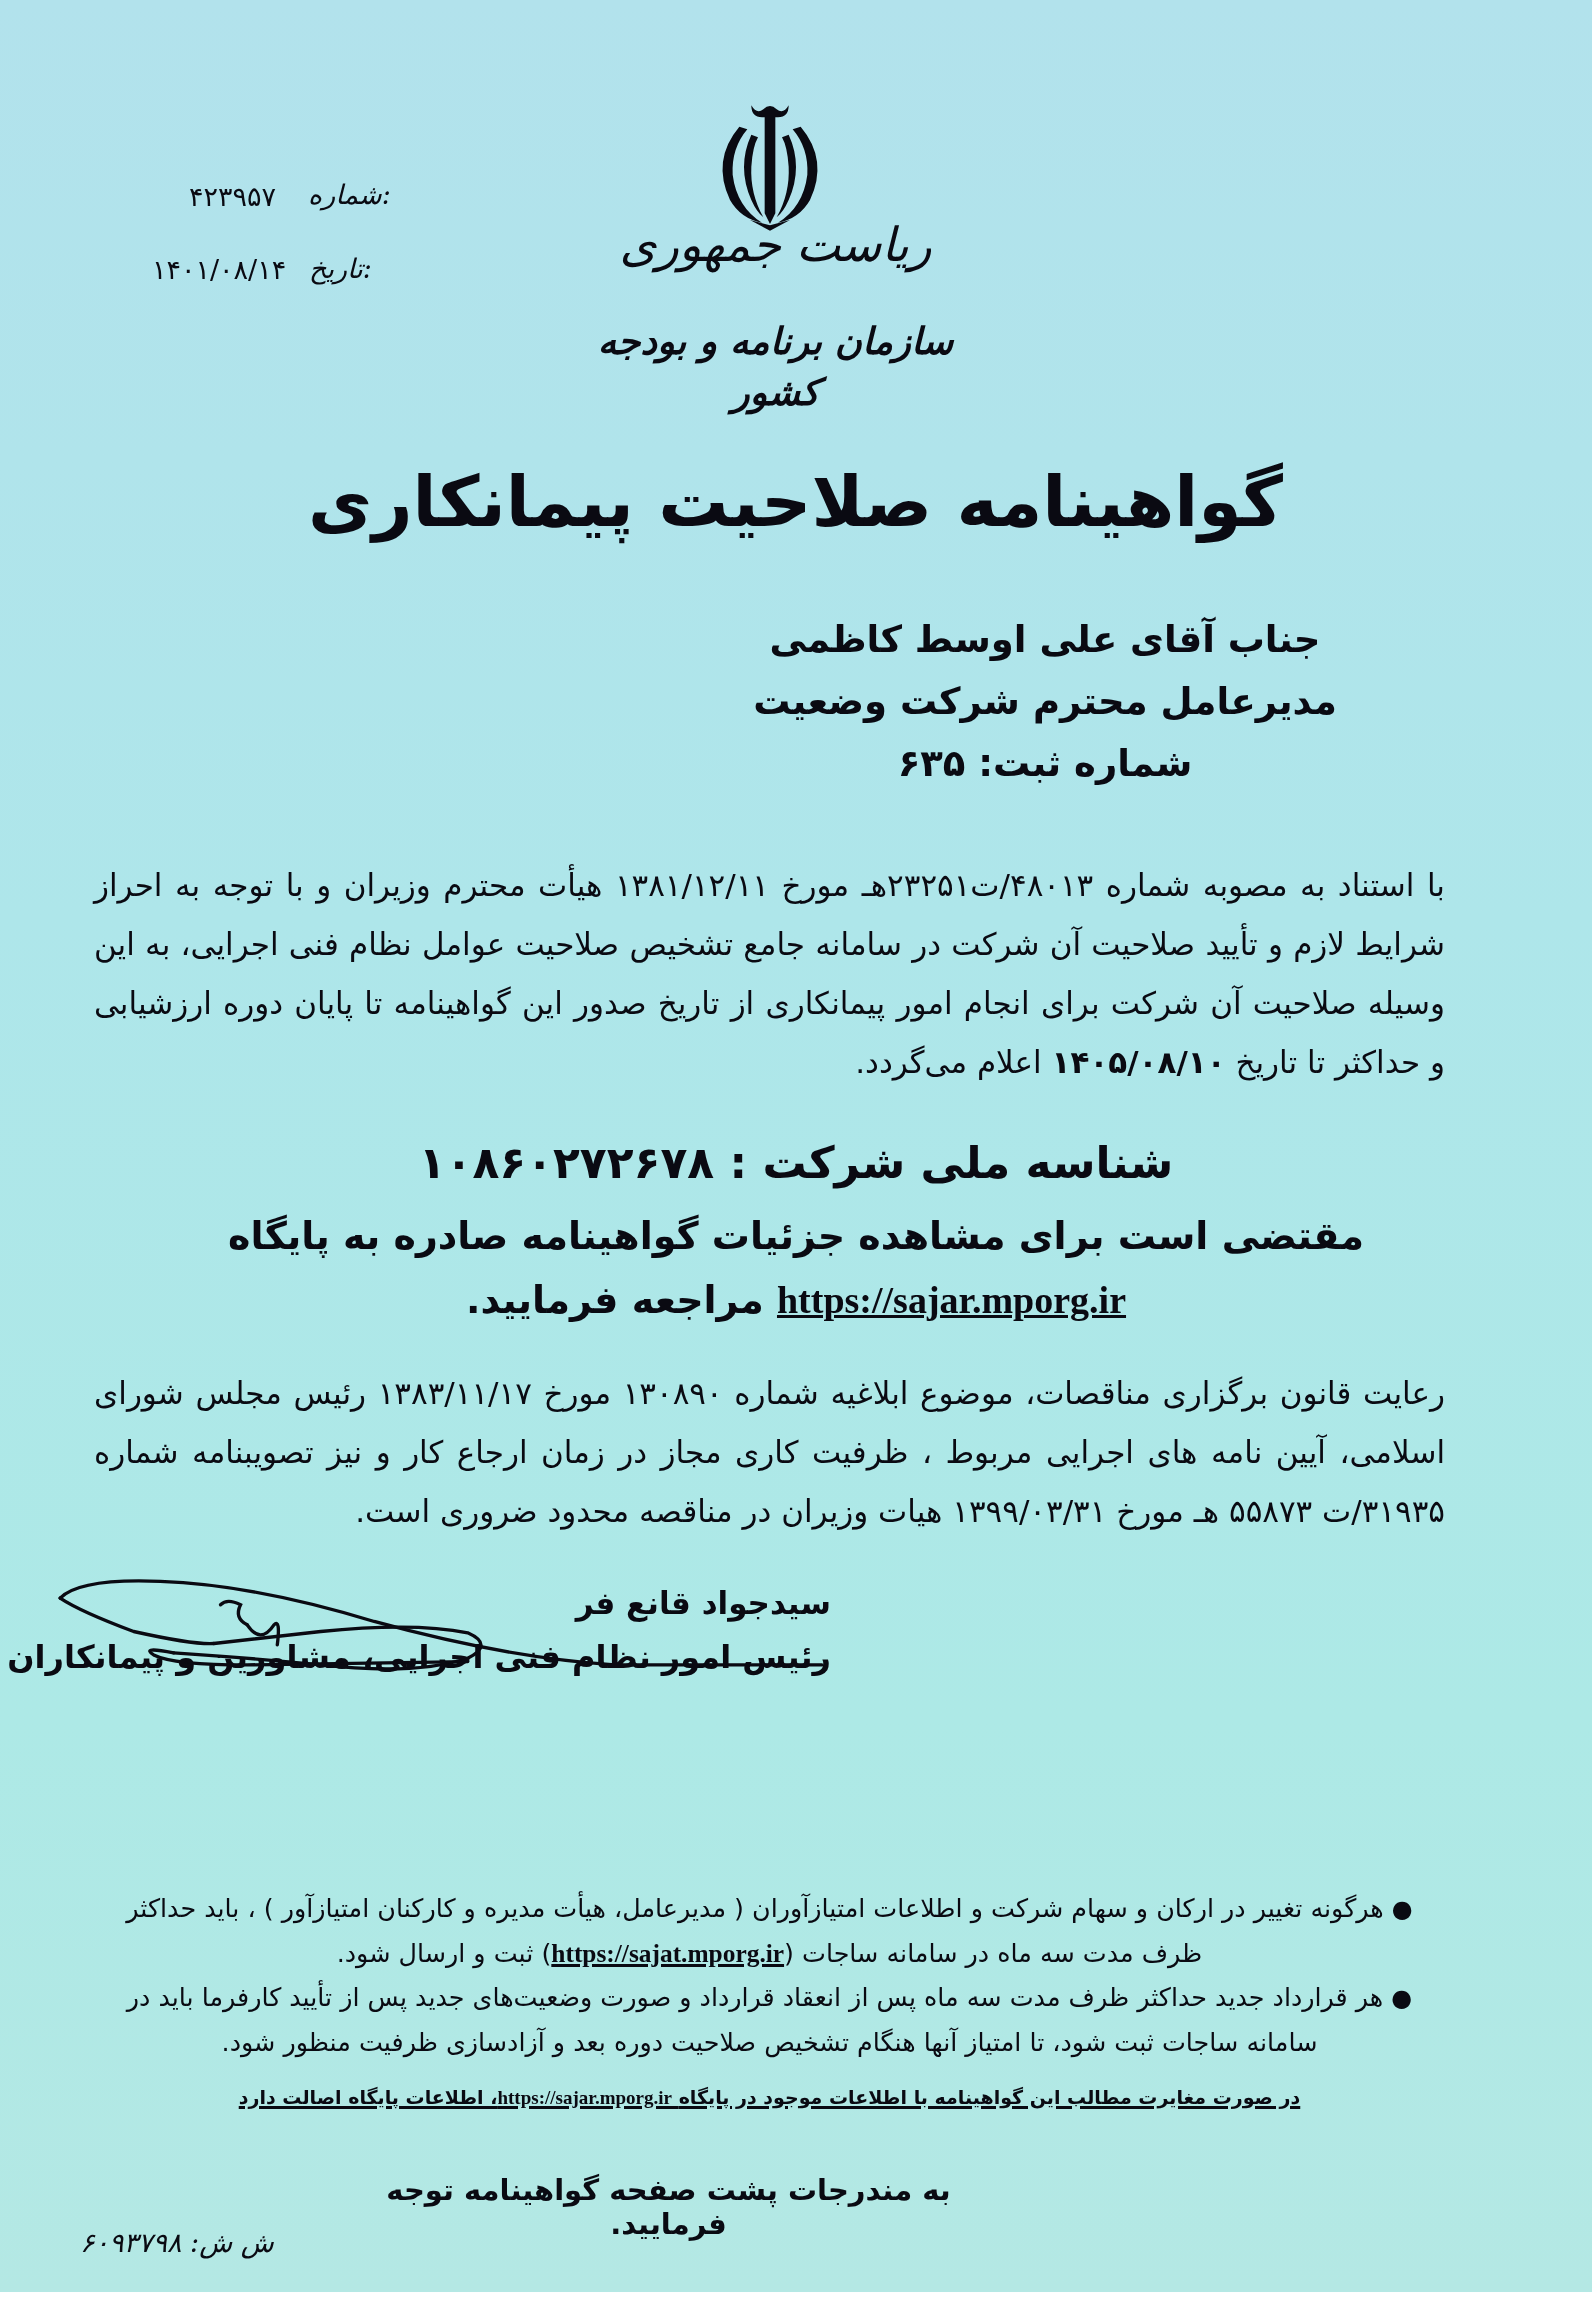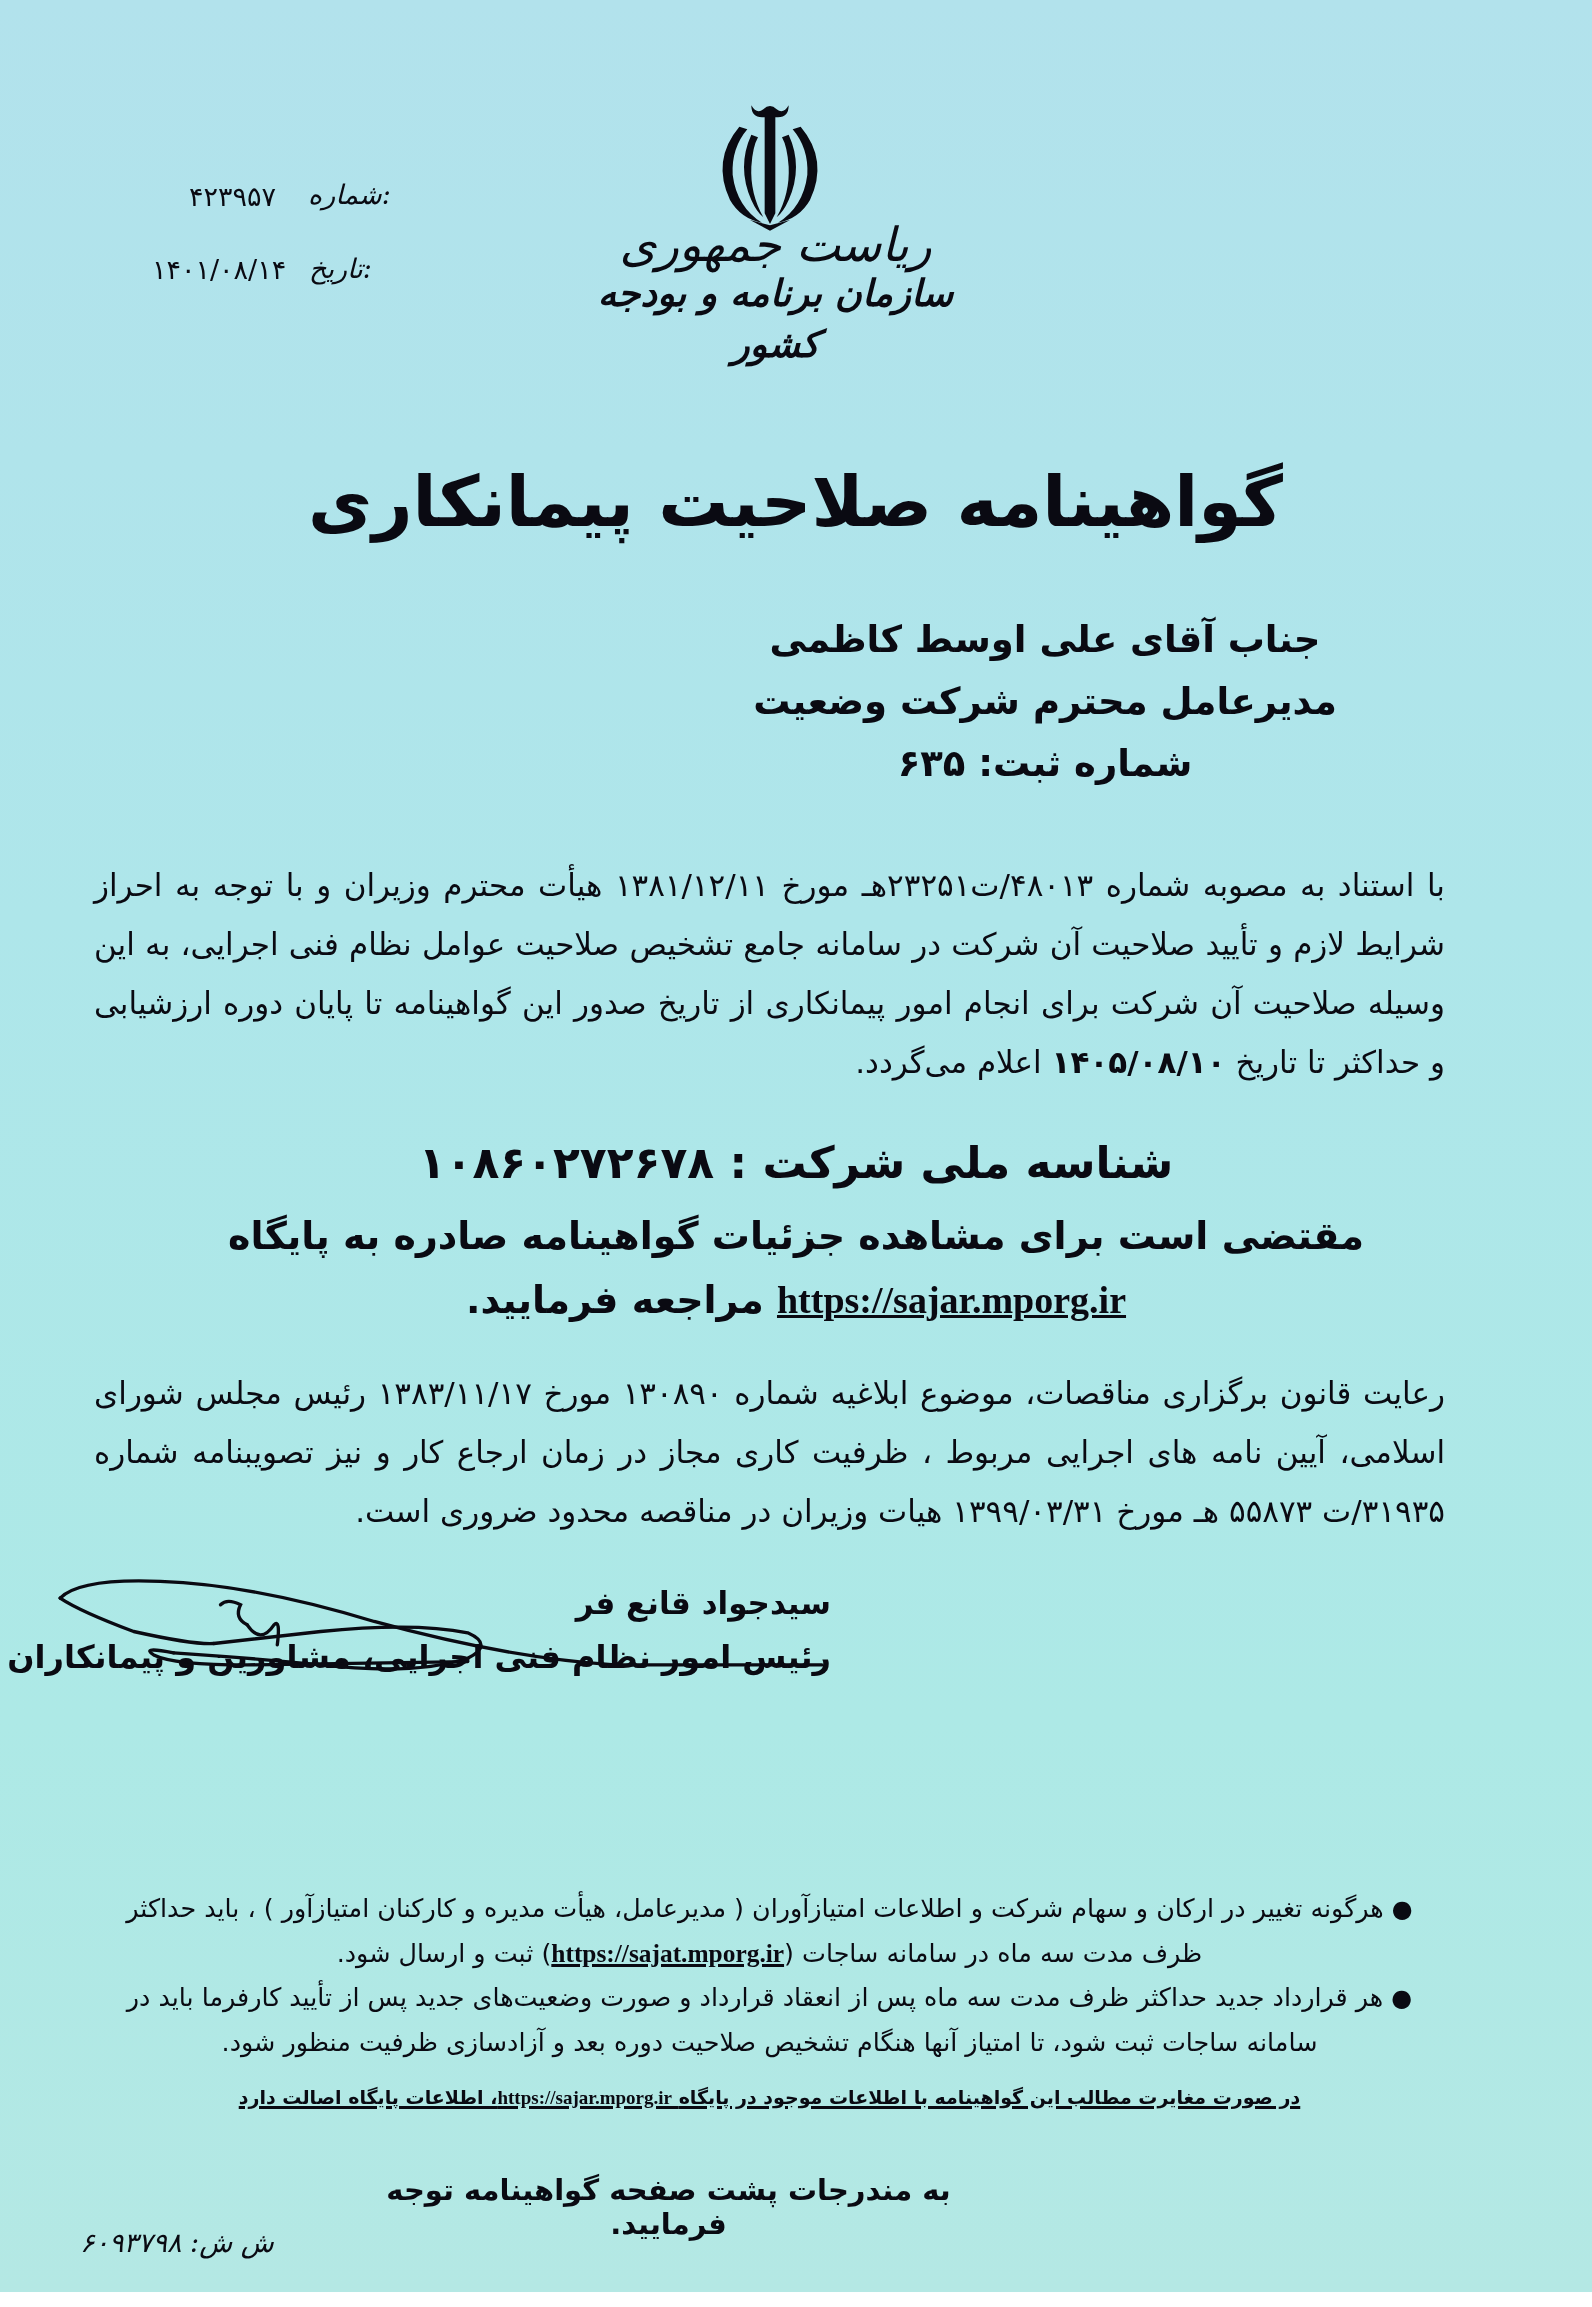--- a/index.html
+++ b/index.html
@@ -14,21 +14,21 @@
     background: linear-gradient(180deg, #b2e2ec 0%, #aee6ea 40%, #ade9e6 75%, #b4e8e4 100%);
   }
   .abs { position: absolute; }
   .rtl { direction: rtl; text-align: center; }
   .meta-label { font-family: "DejaVu Serif", serif; font-style: italic; font-size: 27px; }
   .meta-value { font-family: "DejaVu Sans", sans-serif; font-size: 27px; letter-spacing: 1.3px; }
   .emblem { left: 710px; top: 100px; width: 120px; height: 140px; }
   .org { left: 568px; top: 221px; width: 415px; text-align: center;
          font-family: "DejaVu Serif", serif; font-style: italic; }
   .org .l1 { font-size: 47px; line-height: 47px; }
-  .org .l2 { font-size: 37px; line-height: 51px; font-weight: bold; }
+  .org .l2 { font-size: 37px; line-height: 51px; font-weight: bold; margin-top: 48px; }
   .title { left: 267px; top: 461px; width: 1057px; text-align: center;
            font-size: 70px; font-weight: bold; direction: rtl; }
   .recipient { right: 147px; top: 609px; width: 802px; font-weight: bold; font-size: 37px; line-height: 62px; }
   .para { left: 94px; width: 1351px; font-size: 31px; line-height: 59px; text-align: justify; text-align-last: right; }
   .bold-num { font-weight: bold; }
   .center-bold { left: 201px; width: 1190px; text-align: center; font-weight: bold; direction: rtl; }
   .nid { top: 1137px; font-size: 44px; }
   .consult { top: 1204px; font-size: 38px; line-height: 64px; }
   .url { font-family: "Liberation Serif", serif; font-weight: bold; text-decoration: underline; text-decoration-thickness: 3.3px; direction: ltr; unicode-bidi: embed; }
   .sig-name { right: 762px; top: 1585px; font-size: 31px; font-weight: bold; }

